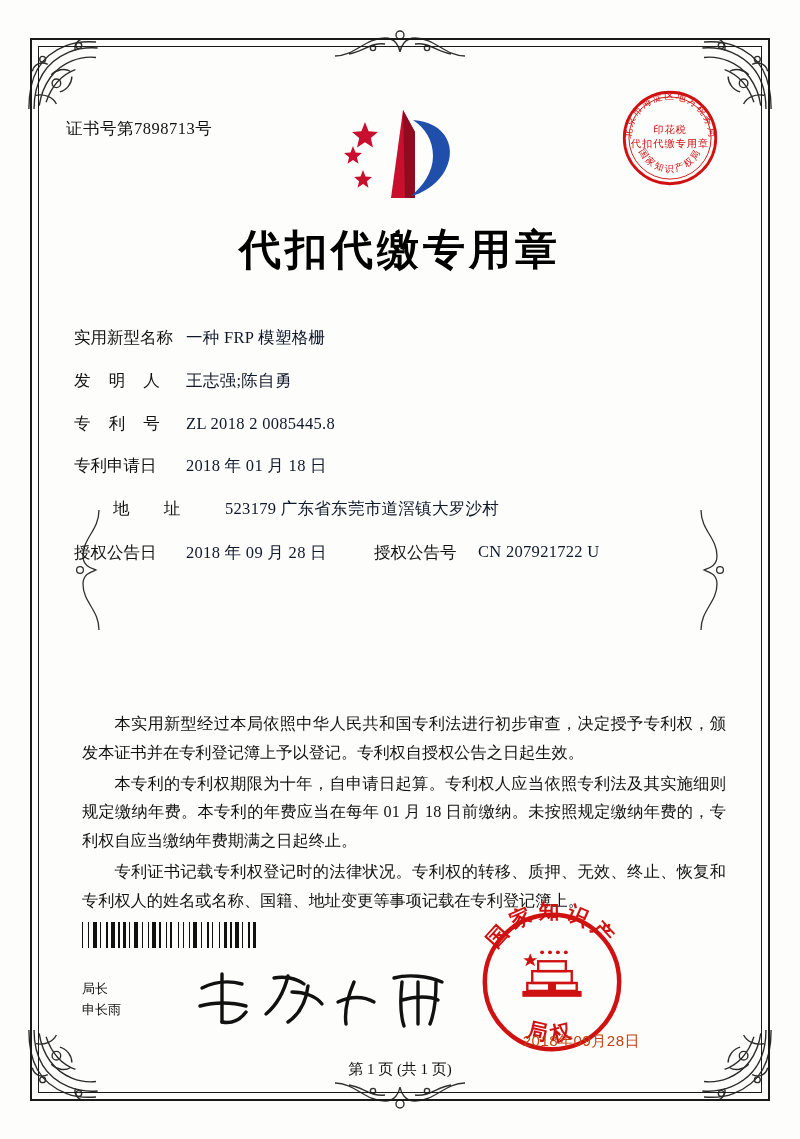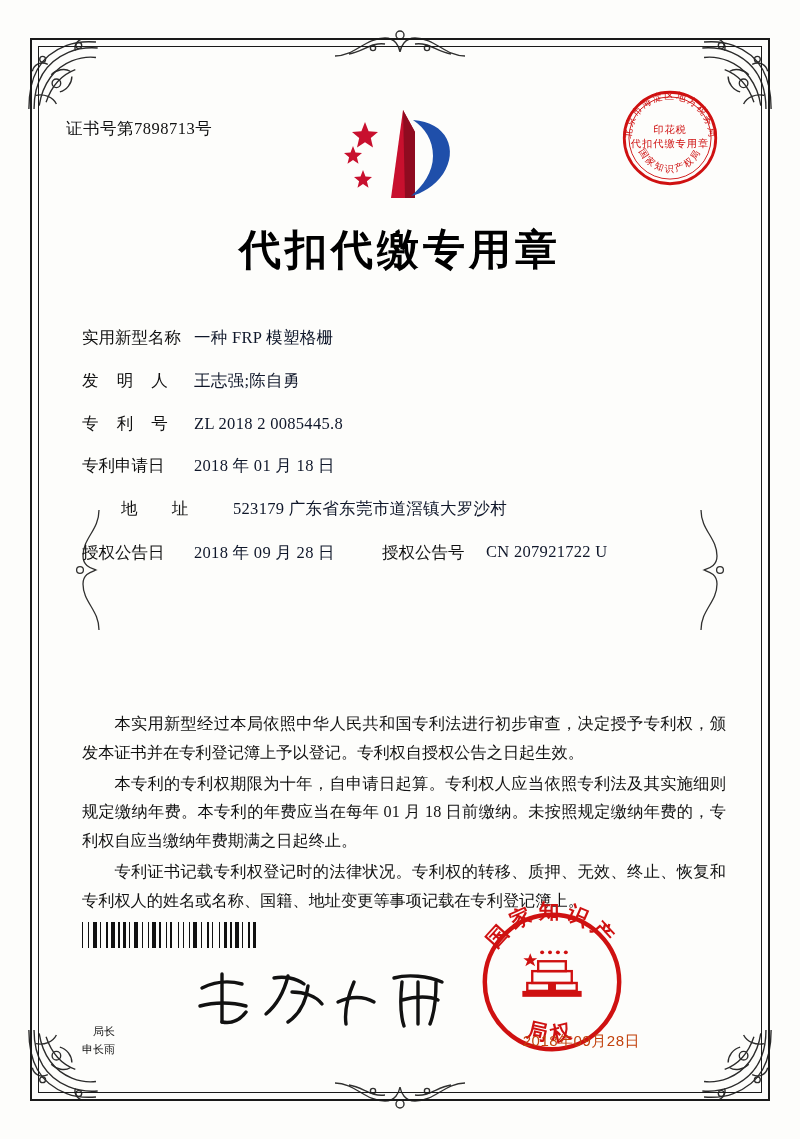--- a/index.html
+++ b/index.html
@@ -98,21 +98,21 @@
     font-family: "Liberation Serif", "DejaVu Serif", serif;
     font-weight: bold;
     font-size: 42px;
     letter-spacing: 4px;
     color: #000;
   }
 
   .fields {
     position: absolute;
     top: 258px;
-    left: 22px;
+    left: 14px;
     right: 10px;
   }
   .field-row {
     display: flex;
     align-items: baseline;
     margin-bottom: 23px;
     font-size: 16.5px;
     line-height: 1.2;
   }
   .field-label {
@@ -167,24 +167,23 @@
   .barcode i {
     display: block;
     background: #111;
     height: 100%;
     margin-right: 1px;
   }
 
   .signature-block {
     position: absolute;
     left: 22px;
-    top: 952px;
-    font-size: 11px;
+    top: 908px;
+    font-size: 13px;
     line-height: 1.65;
-    text-align: right;
   }
   .sig-script {
     position: absolute;
     left: 128px;
     top: 892px;
     width: 280px;
     height: 72px;
   }
   .sig-script svg { width: 100%; height: 100%; display: block; }
 
@@ -537,15 +536,16 @@
             <circle cx="-2" cy="-33" r="2"></circle>
             <circle cx="6" cy="-33" r="2"></circle>
             <circle cx="14" cy="-33" r="2"></circle>
           </g>
           <rect x="-4" y="-2" width="8" height="8" fill="#cf1111"></rect>
         </g>
       </svg>
     </div>
     <div class="seal-date">2018年09月28日</div>
 
+    <div class="page-footer">第 1 页 (共 1 页)</div>
 
   </div>
 </div>
 
 </body></html>

